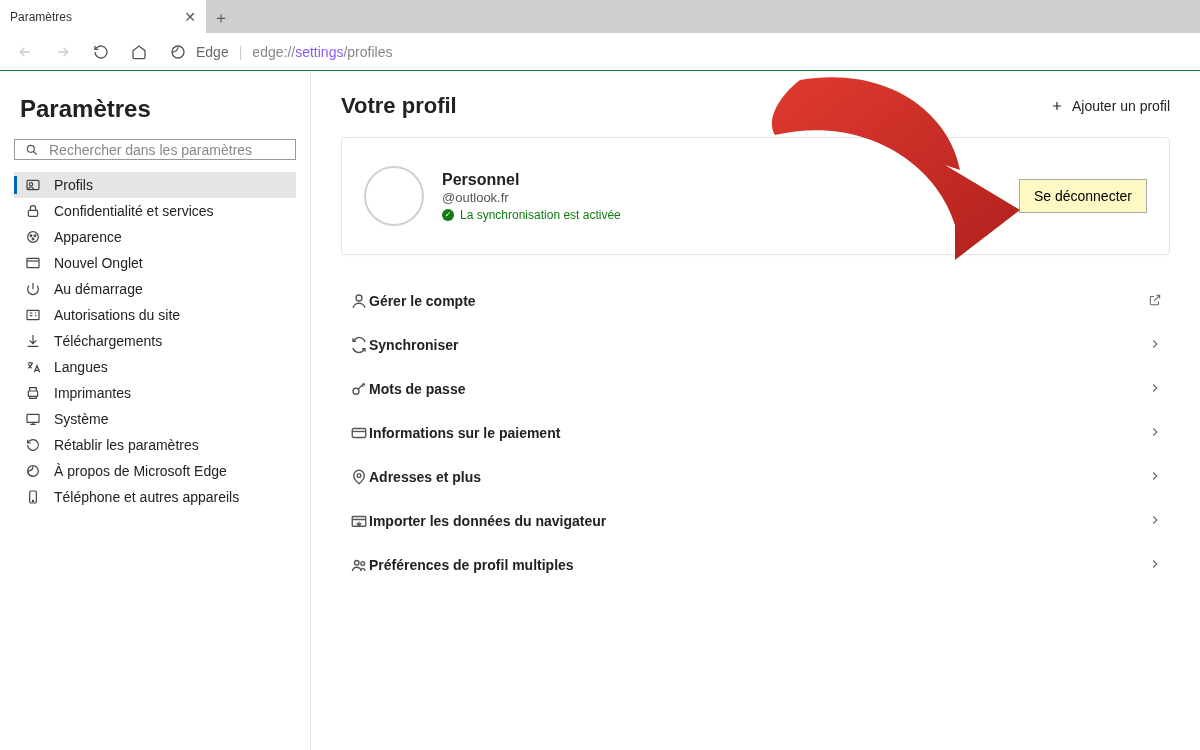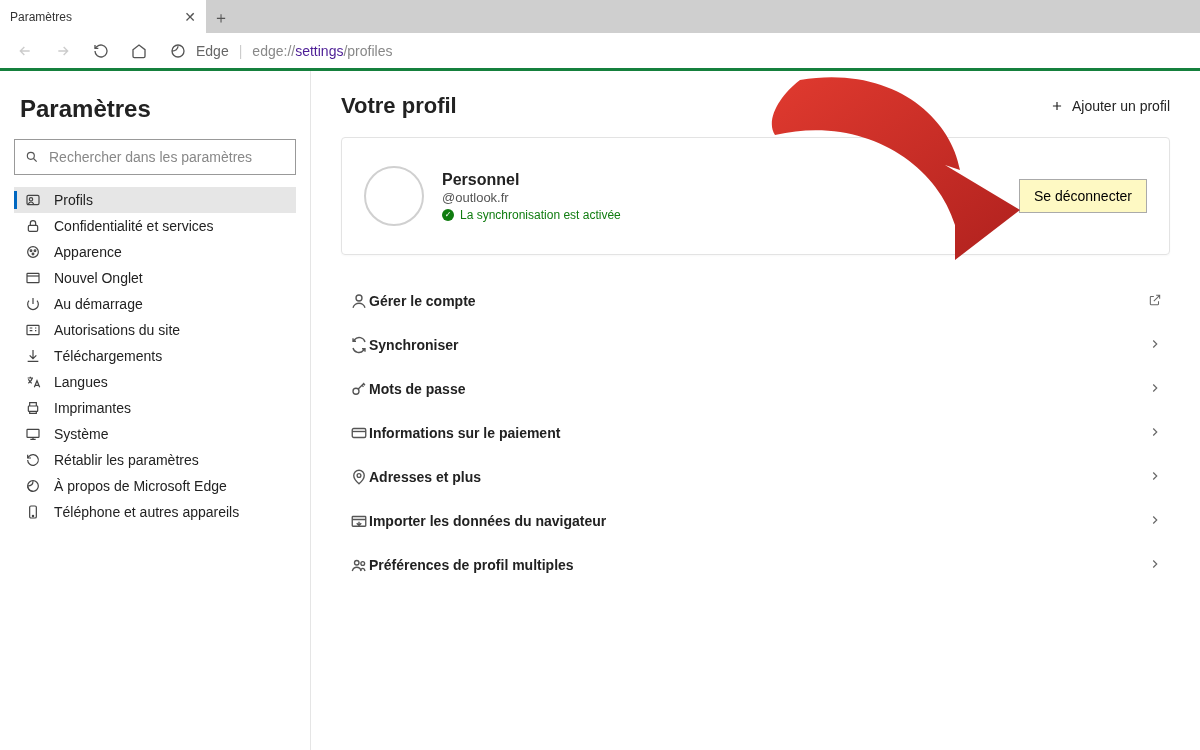--- a/index.html
+++ b/index.html
@@ -5,35 +5,35 @@
   * { box-sizing: border-box; margin: 0; padding: 0; font-family: "Segoe UI", Arial, sans-serif; }
   body { width: 1200px; height: 750px; background: #fff; color: #222; overflow: hidden; position: relative; }
 
   
   .tab-strip { height: 33px; background: #cfcfcf; display: flex; align-items: flex-end; }
   .tab { background: #fff; height: 33px; width: 206px; display: flex; align-items: center; padding: 0 10px; font-size: 12px; color: #333; position: relative; }
   .tab .close { margin-left: auto; font-size: 14px; color: #555; cursor: pointer; }
   .new-tab { width: 30px; height: 30px; display: flex; align-items: center; justify-content: center; font-size: 16px; color: #555; cursor: pointer; }
 
   
-  .nav-bar { height: 38px; background: #fff; border-bottom: 3px solid #15803d; display: flex; align-items: center; padding: 0 8px; gap: 4px; }
+  .nav-bar { height: 38px; background: #fff; border-bottom: 1px solid #15803d; display: flex; align-items: center; padding: 0 8px; gap: 4px; }
   .nav-btn { width: 34px; height: 34px; display: flex; align-items: center; justify-content: center; color: #555; cursor: pointer; }
   .nav-btn svg { width: 16px; height: 16px; }
   .address-bar { flex: 1; height: 30px; display: flex; align-items: center; padding: 0 10px; gap: 10px; font-size: 14px; color: #666; }
   .address-bar .edge-logo { width: 16px; height: 16px; }
   .address-bar .edge-label { color: #666; }
   .address-bar .sep { color: #ccc; }
   .address-bar .url { color: #888; }
-  .address-bar .url .bold { color: #4c1d95; }
+  .address-bar .url .bold { color: #8b5cf6; }
 
   
   .content { display: flex; height: calc(750px - 33px - 38px); }
   .sidebar { width: 311px; padding: 16px 14px 16px 14px; border-right: 1px solid #e5e5e5; }
   .sidebar h1 { font-size: 24px; font-weight: 600; margin: 8px 0 16px 6px; }
-  .search-box { border: 1px solid #999; height: 36px; display: flex; align-items: center; padding: 0 10px; gap: 10px; margin-bottom: 12px; }
+  .search-box { border: 1px solid #999; height: 21px; display: flex; align-items: center; padding: 0 10px; gap: 10px; margin-bottom: 12px; }
   .search-box svg { width: 14px; height: 14px; color: #555; flex-shrink: 0; }
   .search-box input { border: none; outline: none; flex: 1; font-size: 14px; color: #222; }
   .search-box input::placeholder { color: #888; }
 
   .side-nav { list-style: none; }
   .side-nav li { display: flex; align-items: center; gap: 12px; height: 26px; padding: 0 8px 0 10px; font-size: 14px; color: #222; cursor: pointer; position: relative; }
   .side-nav li.active { background: #e6e6e6; }
   .side-nav li.active::before { content: ""; position: absolute; left: 0; top: 4px; bottom: 4px; width: 3px; background: #0067c0; }
   .side-nav li .ico { width: 18px; height: 18px; display: flex; align-items: center; justify-content: center; color: #444; flex-shrink: 0; }
   .side-nav li .ico svg { width: 16px; height: 16px; }

